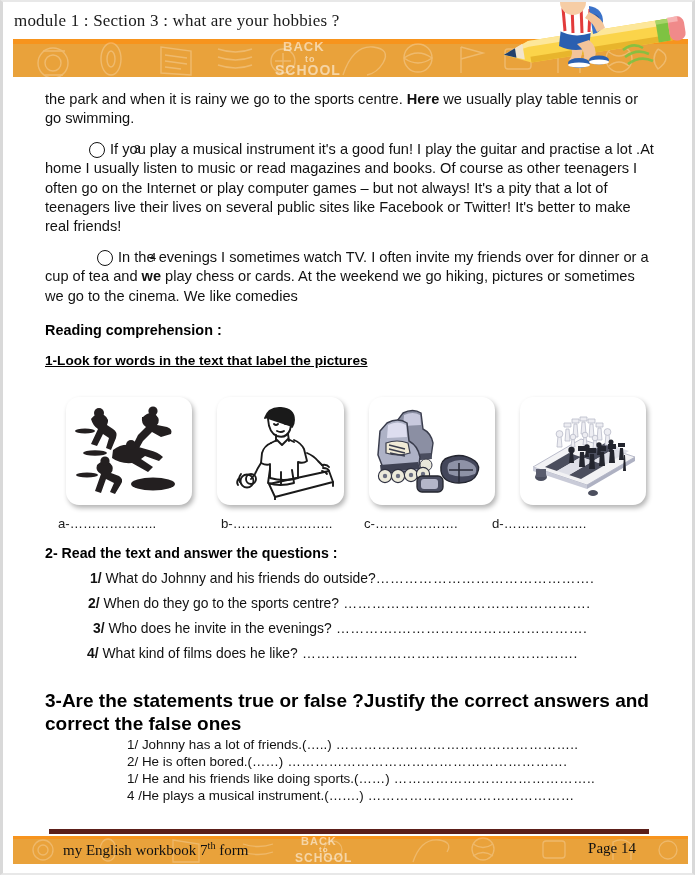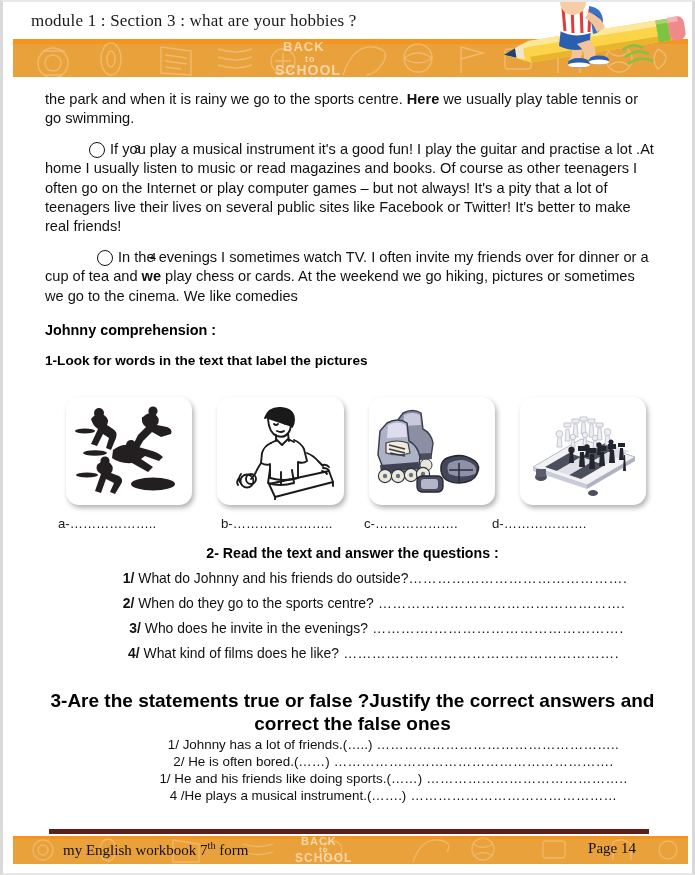--- a/index.html
+++ b/index.html
@@ -27,21 +27,21 @@
     overflow: hidden;
   }
 
   
   .header-title-bar {
     position: absolute;
     left: 0; top: 4px;
     width: 100%;
     height: 30px;
     box-sizing: border-box;
-    padding-left: 28px;
+    padding-left: 11px;
     display: flex;
     align-items: center;
   }
   .header-title {
     font-family: "Liberation Serif", serif;
     font-size: 17px;
     color: #1a1a1a;
     letter-spacing: 0.2px;
     white-space: nowrap;
   }
@@ -118,20 +118,21 @@
     font-size: 14.4px;
     font-weight: bold;
     color: #000;
     margin: 16px 0 0 0;
   }
   .sub-head {
     font-size: 13.6px;
     font-weight: bold;
     color: #000;
     margin: 15px 0 4px 0;
+    text-decoration: underline;
   }
 
   
   .pic-row {
     position: absolute;
     left: 63px; top: 395px;
     width: 580px;
     display: flex;
     gap: 25px;
   }
@@ -155,21 +156,21 @@
     font-size: 13.2px;
     color: #1a1a1a;
     display: flex;
   }
   .pic-labels span { display: inline-block; }
   .lab-a { width: 163px; }
   .lab-b { width: 143px; }
   .lab-c { width: 128px; }
 
   
-  .qsec { position: absolute; left: 42px; width: 615px; text-align: center; }
+  .qsec { position: absolute; left: 42px; width: 615px; }
   .q-title {
     font-size: 14.2px;
     font-weight: bold;
     color: #000;
   }
   .q-line {
     font-size: 13.9px;
     color: #111;
     margin-top: 9px;
   }
@@ -318,21 +319,21 @@
   </svg>
 
   <div class="content">
 
     <p class="para"><span>the park and when it is rainy we go to the sports centre. </span><span class="bu">Here</span><span> we usually play table tennis or go swimming.</span></p>
 
     <p class="para indent"><span class="circnum">3</span> <span>If you play a musical instrument it's a good fun! I play the guitar and practise a lot .At home I usually listen to music or read magazines and books. Of course as other teenagers I often go on the Internet or play computer games – but not always! It's a pity that a lot of teenagers live their lives on several public sites like Facebook or Twitter! It's better to make real friends!</span></p>
 
     <p class="para indent2"><span class="circnum">4</span> <span>In the evenings I sometimes watch TV. I often invite my friends over for dinner or a cup of tea and </span><span class="bu">we</span><span> play chess or cards. At the weekend we go hiking, pictures or sometimes we go to the cinema. We like comedies</span></p>
 
-    <p class="sec-head">Johnny comprehension :</p>
+    <p class="sec-head">Reading comprehension :</p>
     <p class="sub-head">1-Look for words in the  text that label the pictures</p>
   </div>
 
   <div class="pic-row">
 
     <div class="pic-card">
       <svg width="120" height="96" viewBox="0 0 120 96">
         <g fill="#231f20">
           <path d="M22 16 q6 -8 13 -4 q6 4 3 10 l6 4 q5 3 3 9 l-5 12 l-5 -2 l3 -10 l-6 -4 l-6 12 l-6 -2 l7 -15 q-5 -3 -7 -10 z"></path>
           <circle cx="30" cy="10" r="5"></circle>

